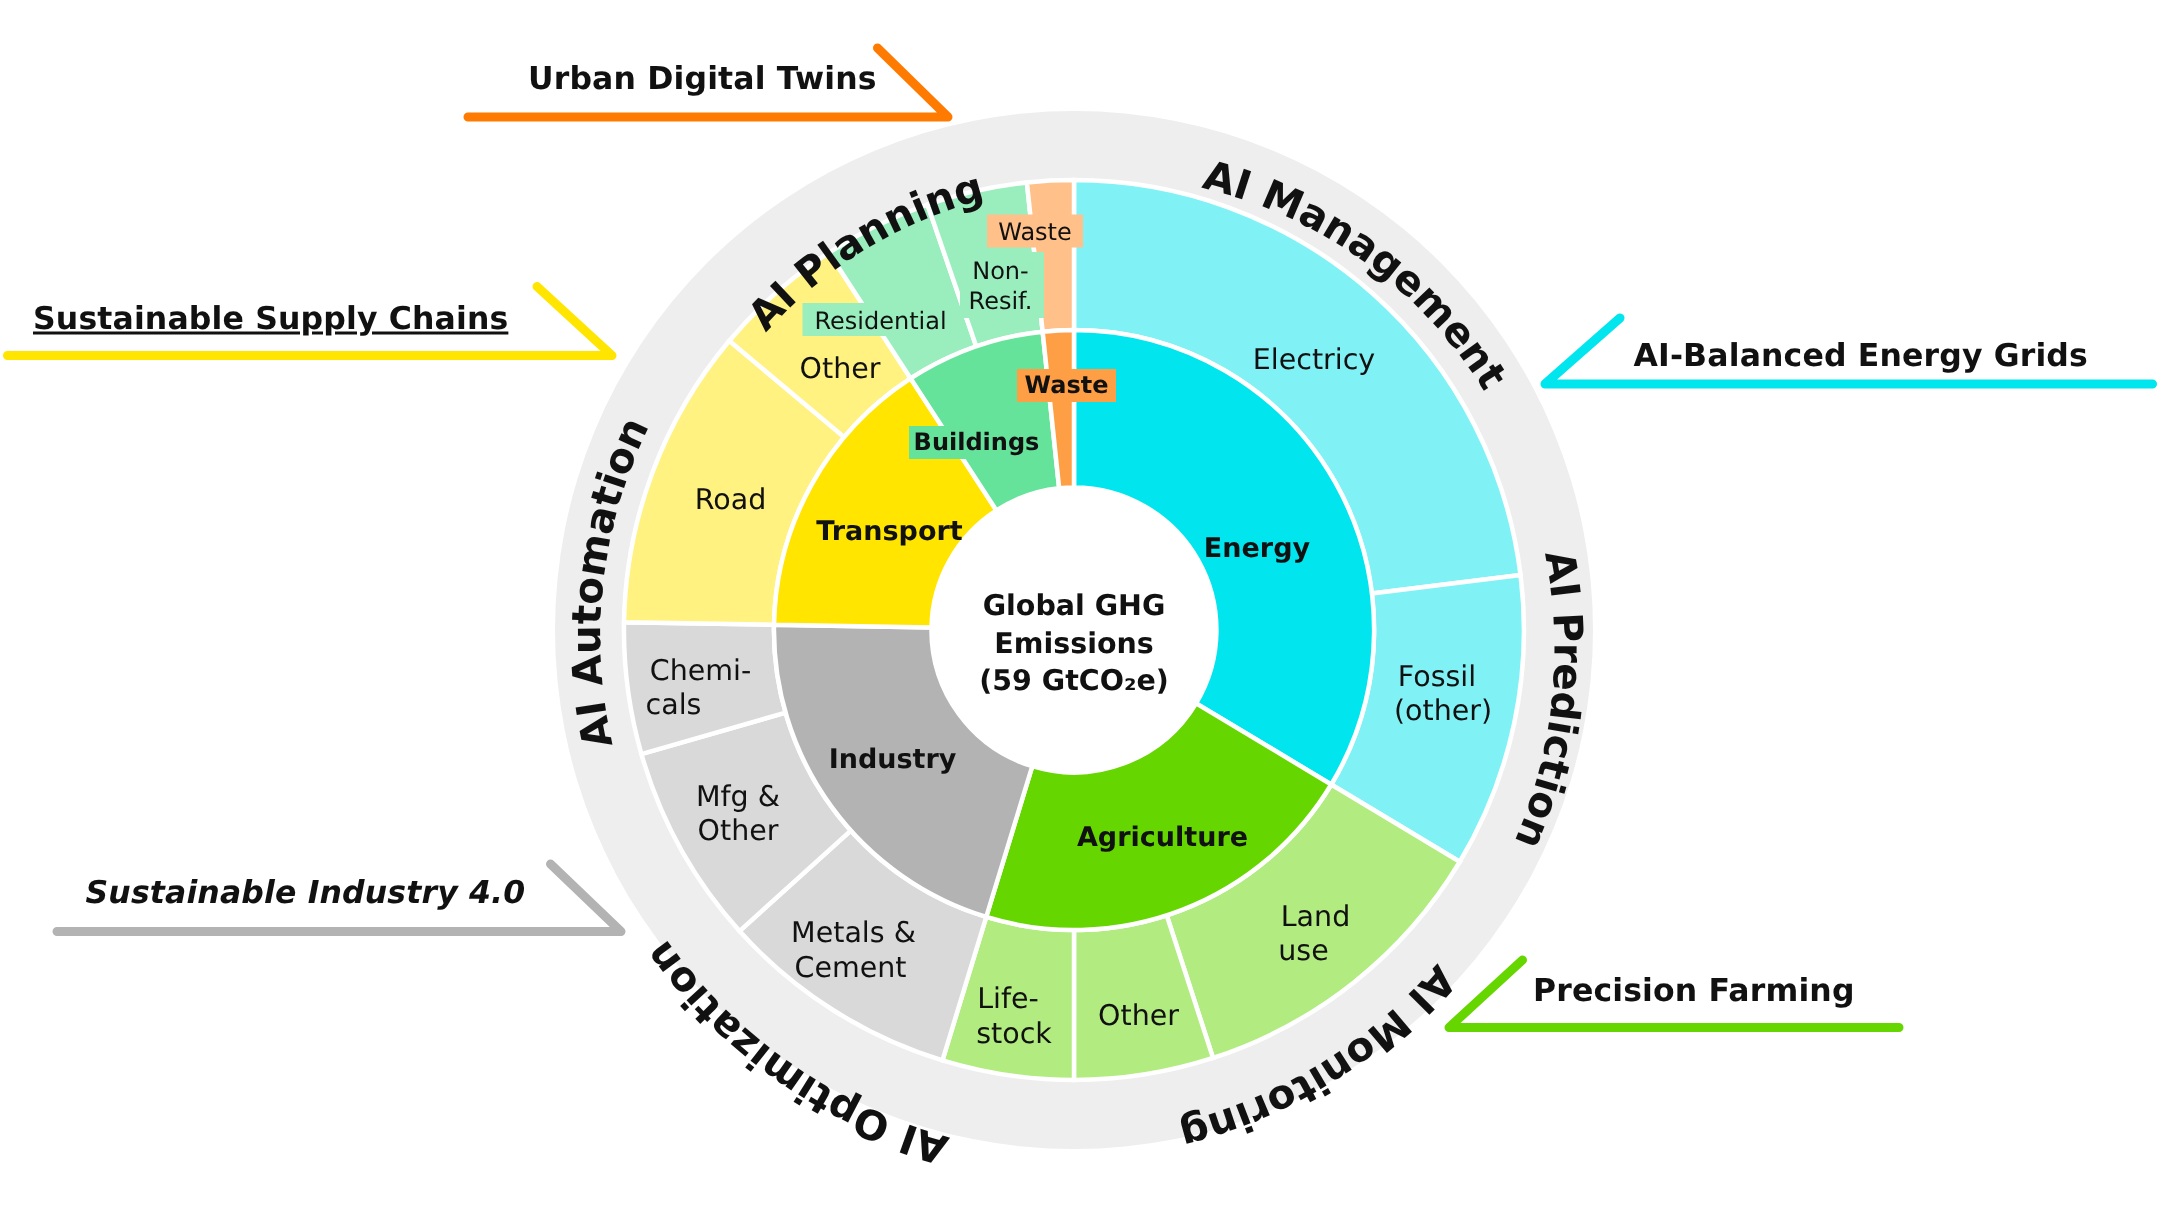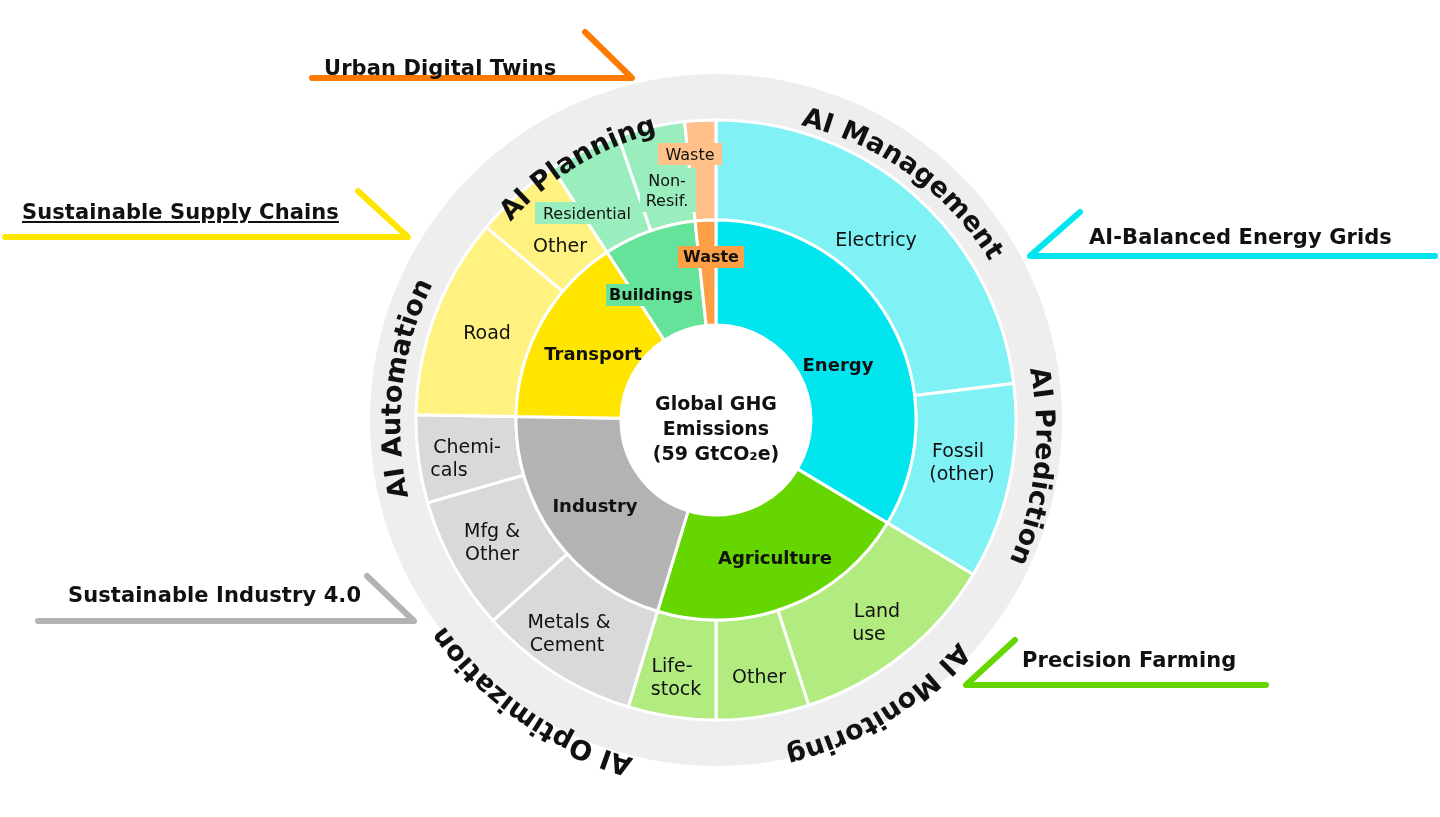--- a/index.html
+++ b/index.html
@@ -105,17 +105,17 @@
 
   <g fill="none" stroke-width="6" stroke-linecap="round" stroke-linejoin="round">
     <polyline stroke="#FF7A00" points="312,78 632,78 585,32"></polyline>
     <polyline stroke="#FFE500" points="5,237 408,237 358,191"></polyline>
     <polyline stroke="#00E5EE" points="1435,256 1030,256 1080,212"></polyline>
     <polyline stroke="#B3B3B3" points="38,621 414,621 367,576"></polyline>
     <polyline stroke="#66D600" points="1266,685 966,685 1015,640"></polyline>
   </g>
 </svg>
 
-<div class="callout" style="left:324px;top:40px;margin-top:16px;">Urban Digital Twins</div>
+<div class="callout" style="left:352px;top:40px;">Urban Digital Twins</div>
 <div class="callout" style="left:22px;top:200px;text-decoration:underline;">Sustainable Supply Chains</div>
 <div class="callout" style="left:1089px;top:200px;margin-top:25px;">AI-Balanced Energy Grids</div>
-<div class="callout" style="left:68px;top:583px;">Sustainable Industry 4.0</div>
+<div class="callout" style="left:57px;top:583px;font-style:italic;">Sustainable Industry 4.0</div>
 <div class="callout" style="left:1022px;top:648px;">Precision Farming</div>
 
 </body></html>

